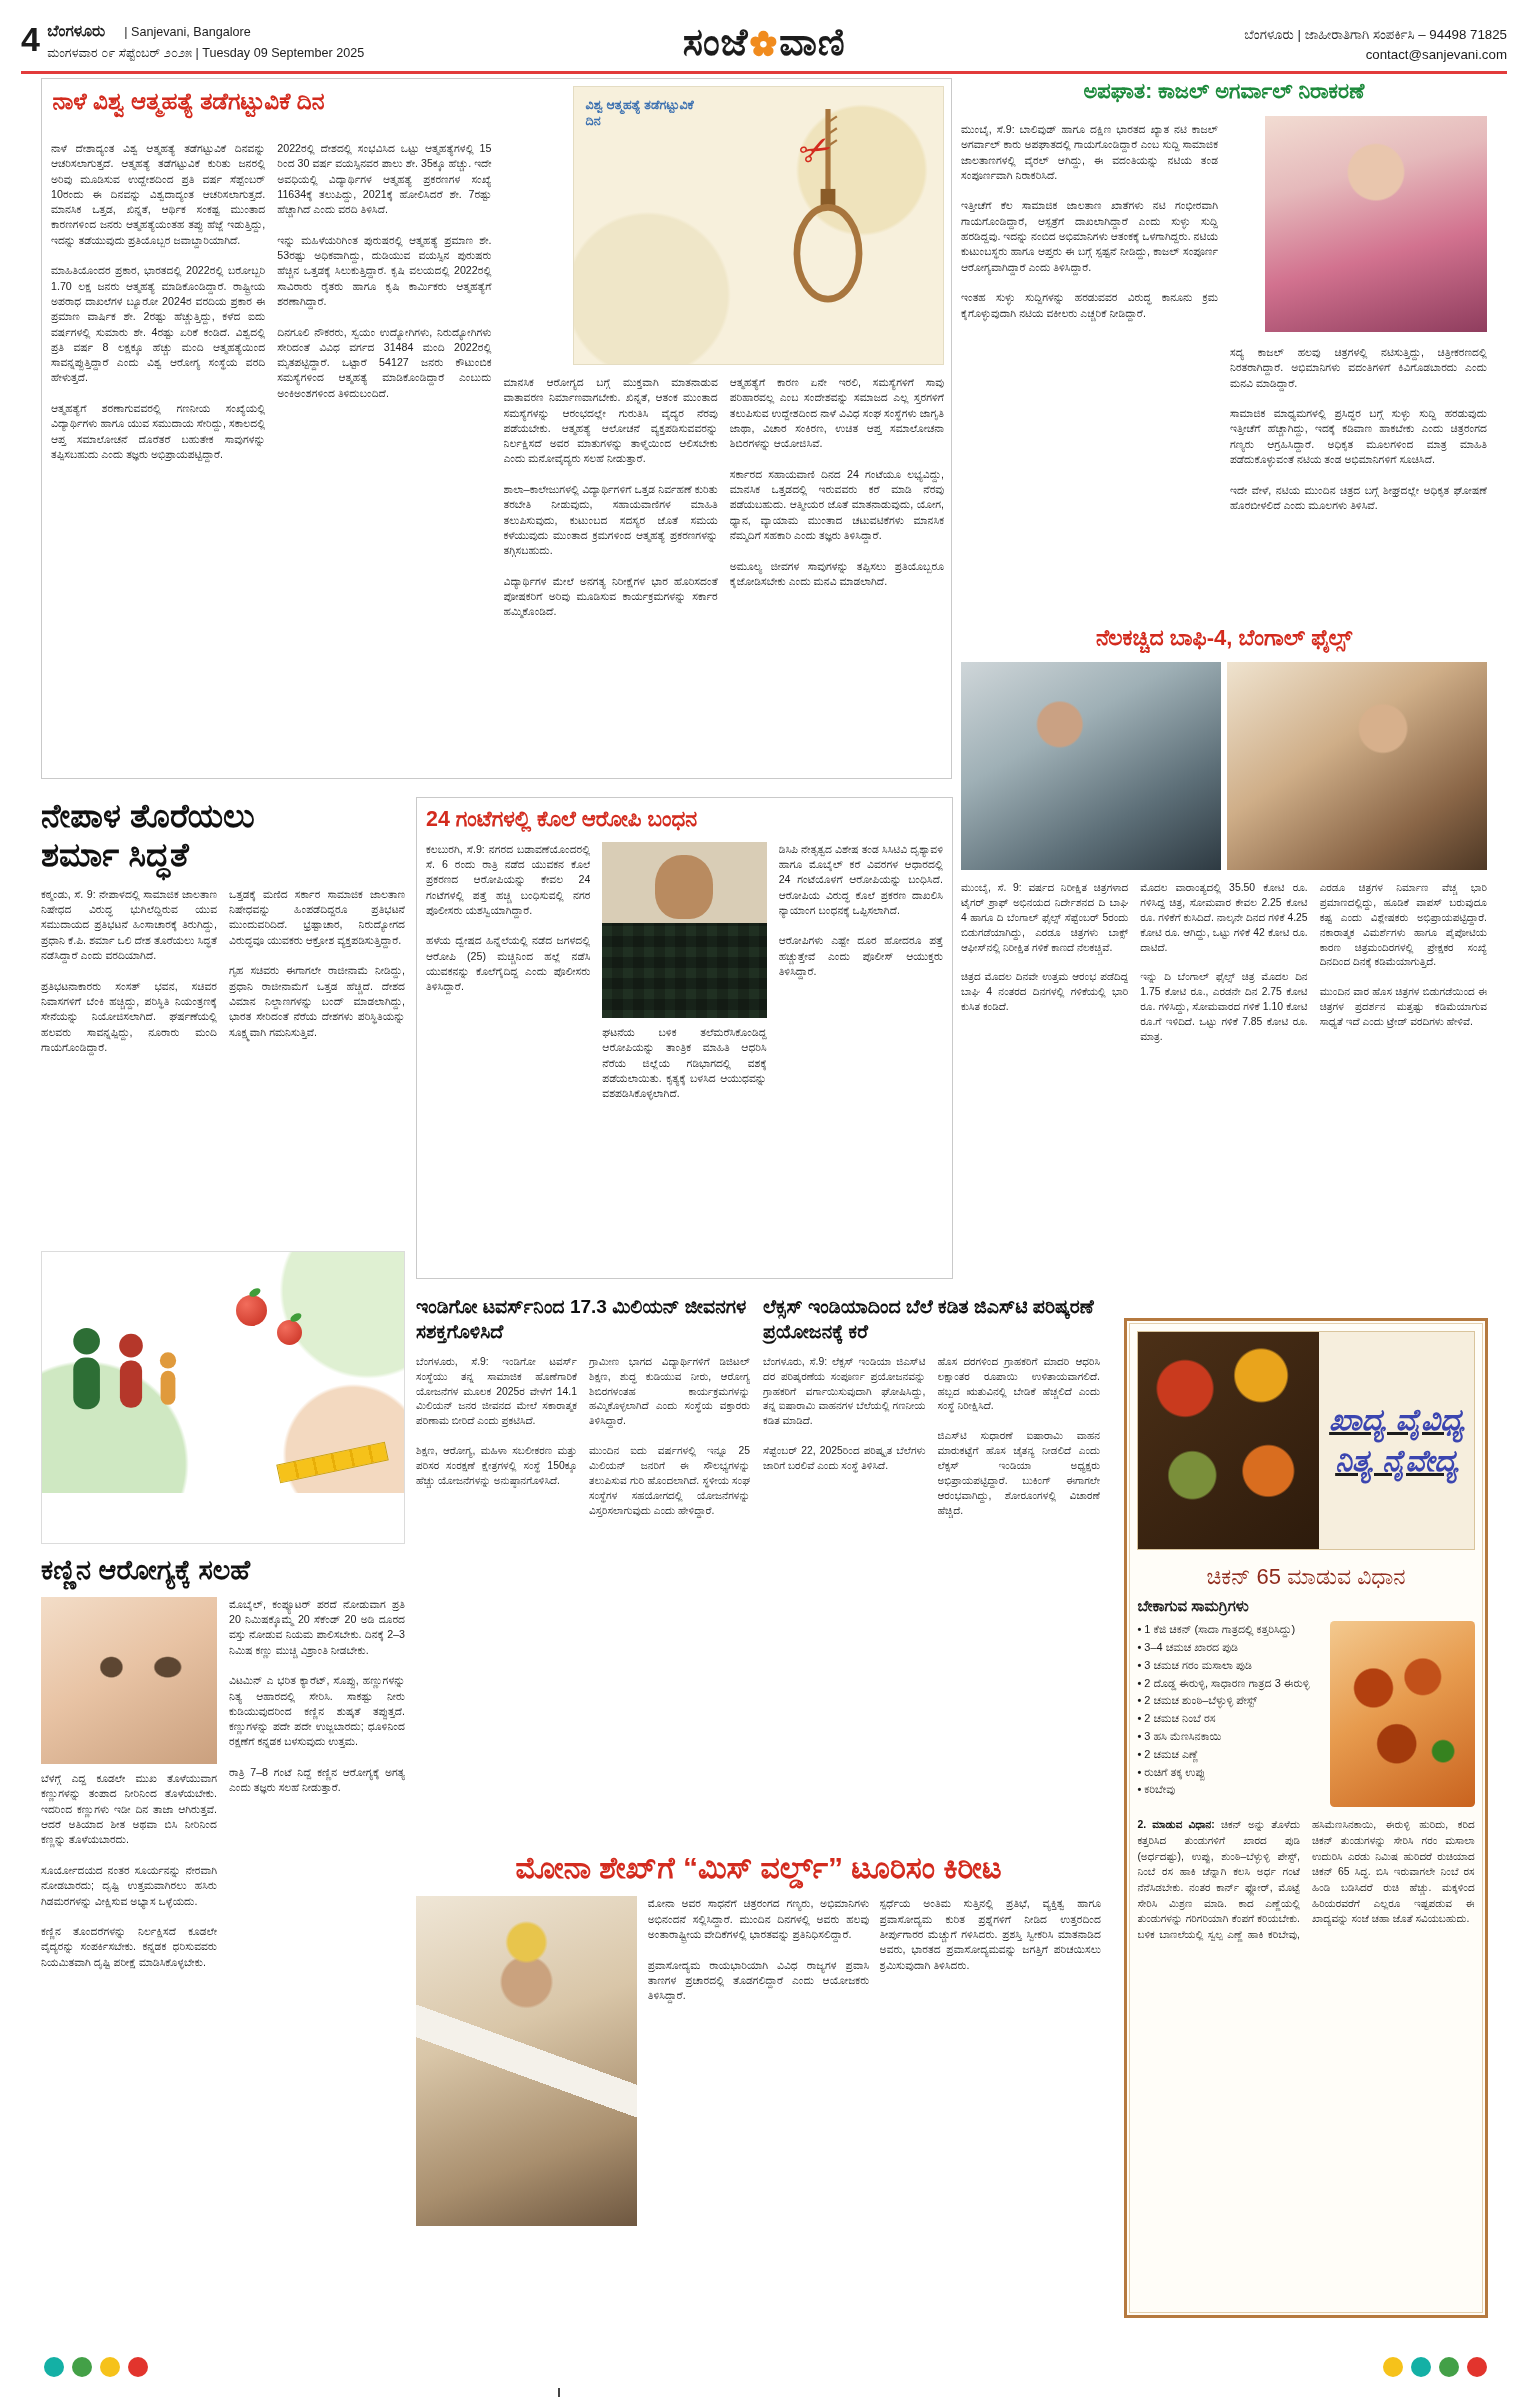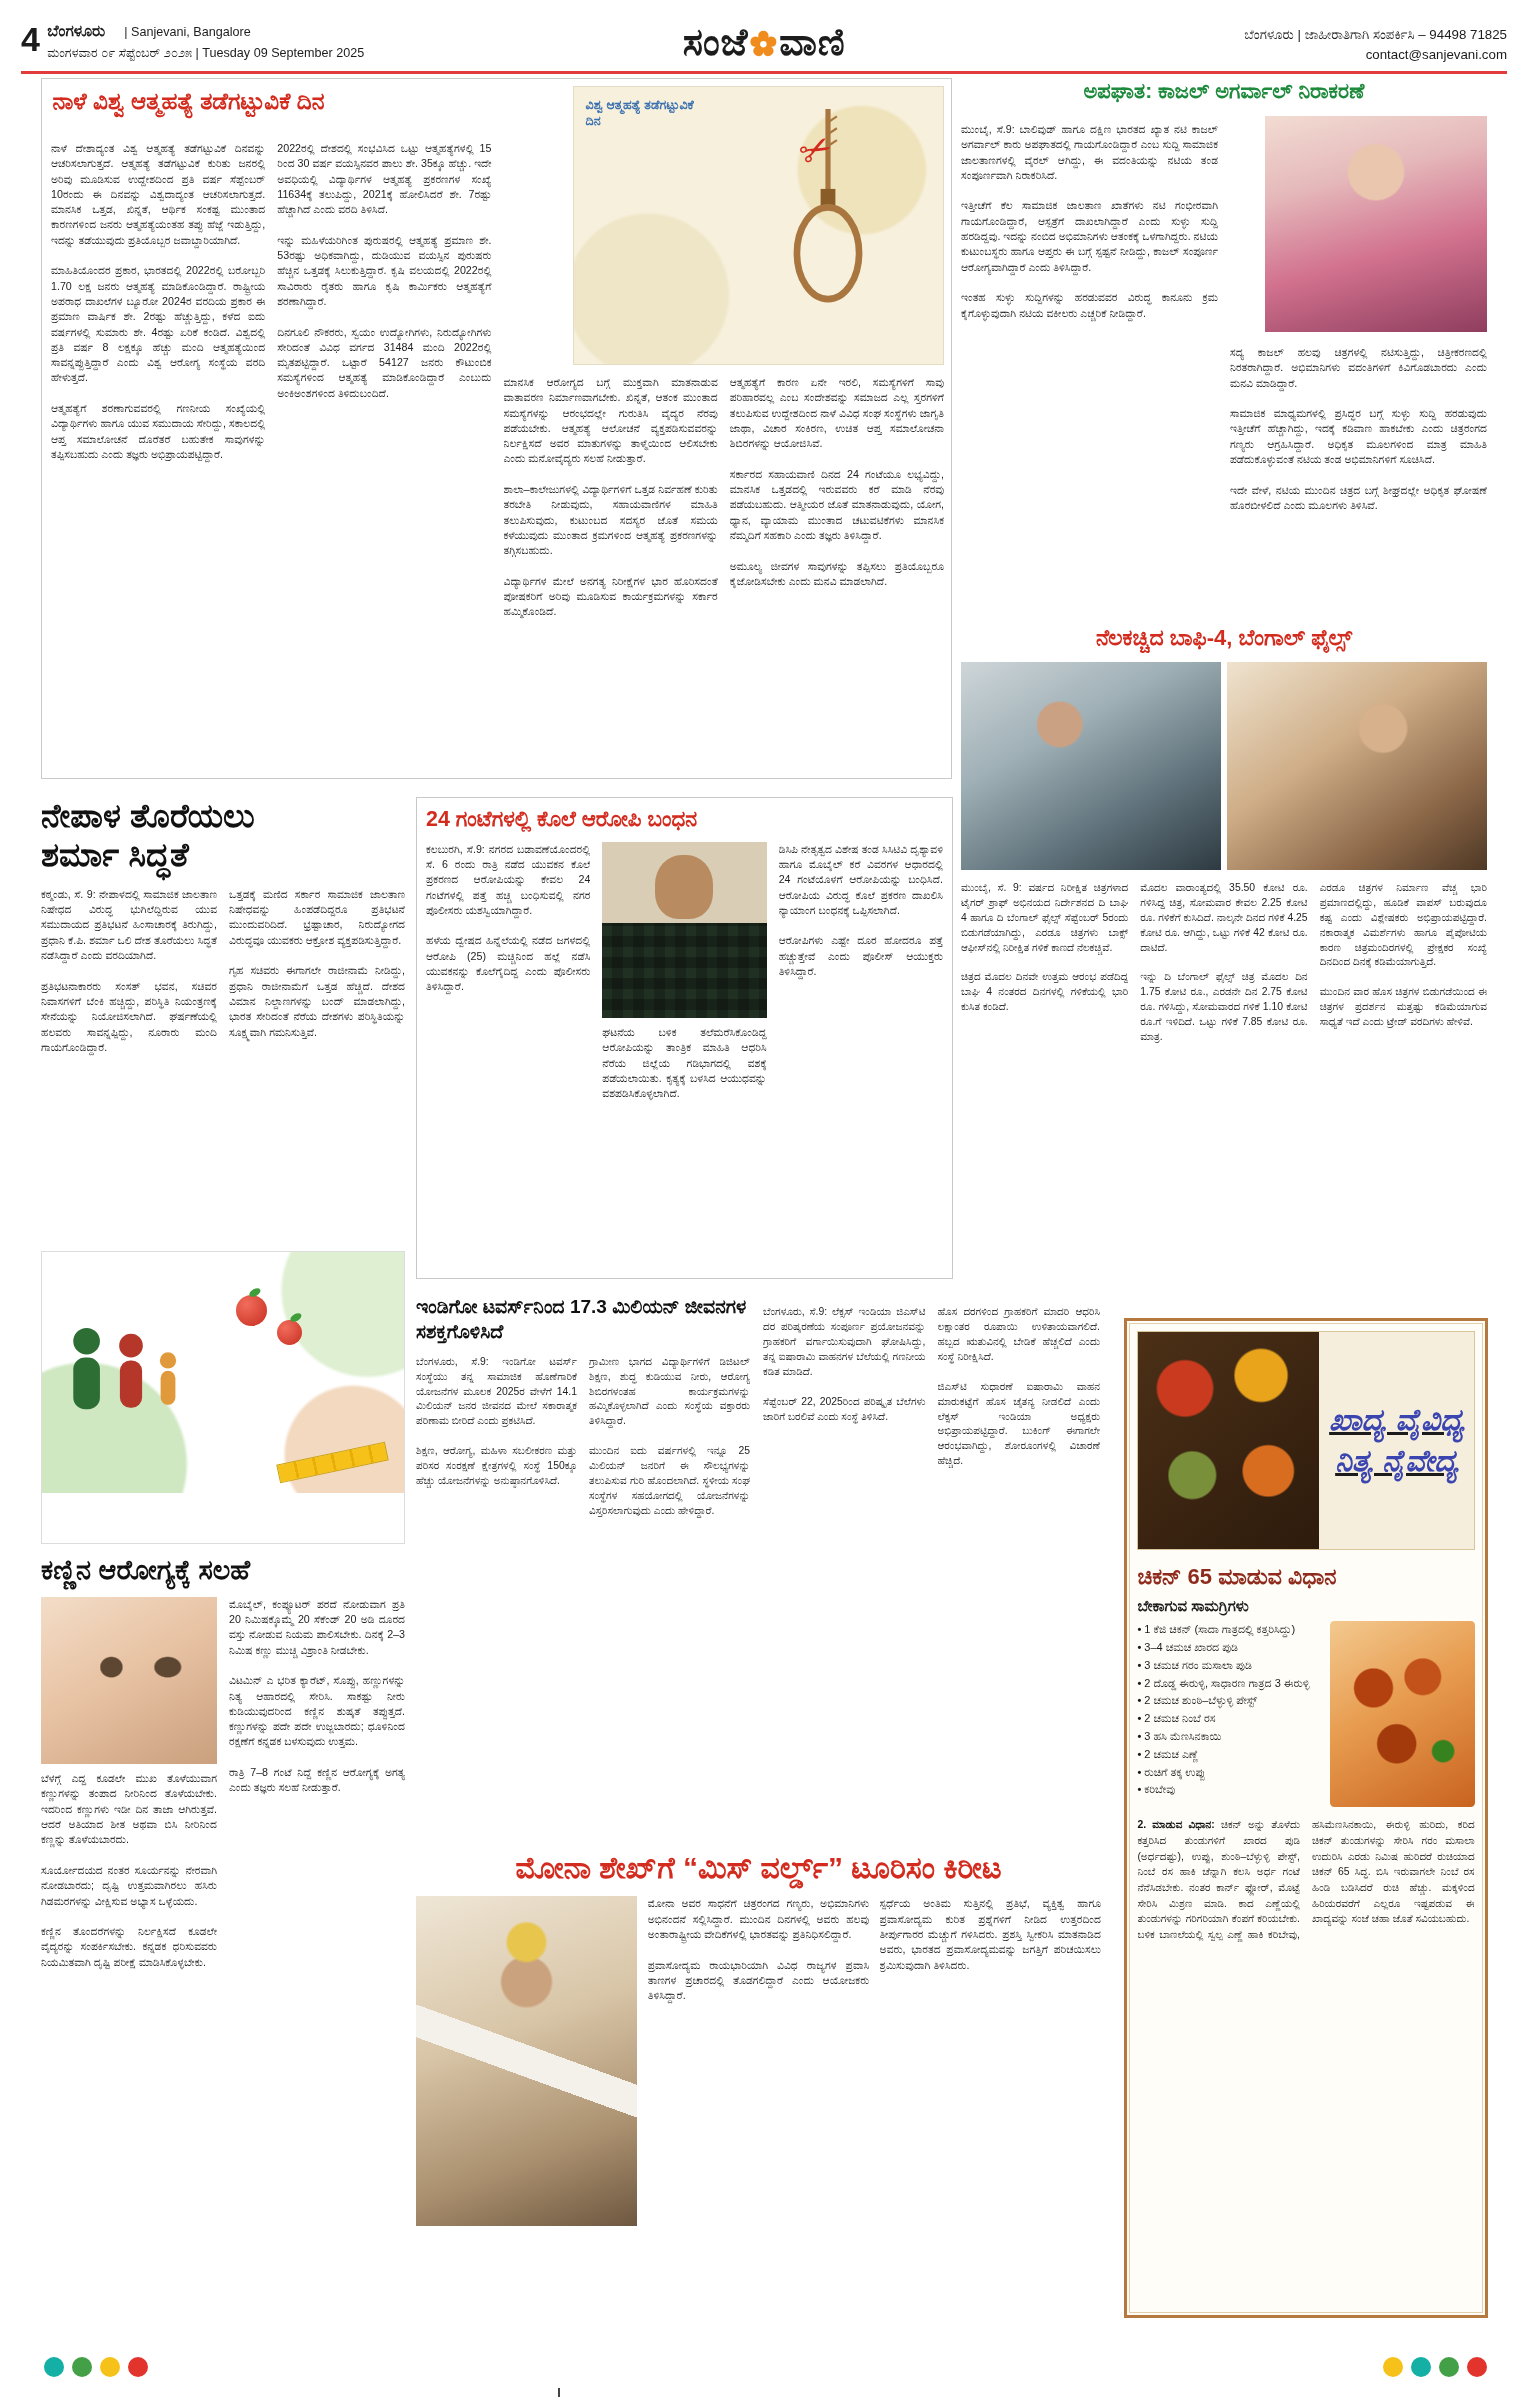--- a/index.html
+++ b/index.html
@@ -130,21 +130,21 @@
   .art-food{left:1124px;top:1318px;width:364px;height:1000px;border:3px solid #b5793f;outline:0.7px solid #e3cfae;outline-offset:-6.7px;padding:10.4px;background:#fffdf8;}
   .food-head{display:flex;height:219px;border:0.7px solid #d9c49c;text-decoration:underline;}
   .spices{width:54%;height:100%;background:
       radial-gradient(circle at 26% 26%, #c93a1e 0 13%, transparent 14%),
       radial-gradient(circle at 68% 20%, #e9a41c 0 12%, transparent 13%),
       radial-gradient(circle at 30% 66%, #7a8f3a 0 12%, transparent 13%),
       radial-gradient(circle at 72% 64%, #d96d1f 0 13%, transparent 14%),
       linear-gradient(140deg,#4c3017,#2d1b0c);}
   .food-title-panel{width:46%;background:#f6eedd;display:flex;flex-direction:column;align-items:center;justify-content:center;gap:6px;}
   .food-title{color:#3b45b0;font-size:30px;font-weight:bold;font-style:italic;font-family:"DejaVu Serif","Liberation Serif",serif;line-height:1.15;text-align:center;}
-  .recipe-title{font-size:22px;font-weight:bold;color:#8f2b1d;margin:13.3px 0 7.4px 0;}
+  .recipe-title{font-size:22px;font-weight:normal;color:#8f2b1d;margin:13.3px 0 7.4px 0;text-align:center;}
   .ing-title{font-size:15px;font-weight:bold;margin-bottom:6px;}
   .food-mid{display:flex;gap:9px;}
   .ing-list{width:56%;list-style:none;font-size:11px;line-height:1.62;}
   .ing-list li::before{content:"• ";font-weight:bold;}
   .chicken-photo{width:44%;height:186px;border-radius:4.4px;background:
       radial-gradient(circle at 30% 36%, #b3400f 0 12%, transparent 13%),
       radial-gradient(circle at 64% 30%, #c2511a 0 11%, transparent 12%),
       radial-gradient(circle at 46% 66%, #a33a0c 0 13%, transparent 14%),
       radial-gradient(circle at 78% 70%, #36821f 0 6%, transparent 7%),
       linear-gradient(150deg,#f3c98f 0%,#e79b4e 45%,#c9631f 100%);}
@@ -369,20 +369,21 @@
         </div>
       <div class="col">
           <div class="body-text">ಗ್ರಾಮೀಣ ಭಾಗದ ವಿದ್ಯಾರ್ಥಿಗಳಿಗೆ ಡಿಜಿಟಲ್ ಶಿಕ್ಷಣ, ಶುದ್ಧ ಕುಡಿಯುವ ನೀರು, ಆರೋಗ್ಯ ಶಿಬಿರಗಳಂತಹ ಕಾರ್ಯಕ್ರಮಗಳನ್ನು ಹಮ್ಮಿಕೊಳ್ಳಲಾಗಿದೆ ಎಂದು ಸಂಸ್ಥೆಯ ವಕ್ತಾರರು ತಿಳಿಸಿದ್ದಾರೆ.
 
 ಮುಂದಿನ ಐದು ವರ್ಷಗಳಲ್ಲಿ ಇನ್ನೂ 25 ಮಿಲಿಯನ್ ಜನರಿಗೆ ಈ ಸೌಲಭ್ಯಗಳನ್ನು ತಲುಪಿಸುವ ಗುರಿ ಹೊಂದಲಾಗಿದೆ. ಸ್ಥಳೀಯ ಸಂಘ ಸಂಸ್ಥೆಗಳ ಸಹಯೋಗದಲ್ಲಿ ಯೋಜನೆಗಳನ್ನು ವಿಸ್ತರಿಸಲಾಗುವುದು ಎಂದು ಹೇಳಿದ್ದಾರೆ.</div>
         </div>
     </div>
   </div>
 
   <div class="abs art-lexus">
+    <div class="biz-headline headline-black">ಲೆಕ್ಸಸ್ ಇಂಡಿಯಾದಿಂದ ಬೆಲೆ ಕಡಿತ ಜಿಎಸ್‌ಟಿ ಪರಿಷ್ಕರಣೆ ಪ್ರಯೋಜನಕ್ಕೆ ಕರೆ</div>
     <div class="cols biz-cols">
       <div class="col">
           <div class="body-text">ಬೆಂಗಳೂರು, ಸೆ.9: ಲೆಕ್ಸಸ್ ಇಂಡಿಯಾ ಜಿಎಸ್‌ಟಿ ದರ ಪರಿಷ್ಕರಣೆಯ ಸಂಪೂರ್ಣ ಪ್ರಯೋಜನವನ್ನು ಗ್ರಾಹಕರಿಗೆ ವರ್ಗಾಯಿಸುವುದಾಗಿ ಘೋಷಿಸಿದ್ದು, ತನ್ನ ಐಷಾರಾಮಿ ವಾಹನಗಳ ಬೆಲೆಯಲ್ಲಿ ಗಣನೀಯ ಕಡಿತ ಮಾಡಿದೆ.
 
 ಸೆಪ್ಟೆಂಬರ್ 22, 2025ರಿಂದ ಪರಿಷ್ಕೃತ ಬೆಲೆಗಳು ಜಾರಿಗೆ ಬರಲಿವೆ ಎಂದು ಸಂಸ್ಥೆ ತಿಳಿಸಿದೆ.</div>
         </div>
       <div class="col">
           <div class="body-text">ಹೊಸ ದರಗಳಿಂದ ಗ್ರಾಹಕರಿಗೆ ಮಾದರಿ ಆಧರಿಸಿ ಲಕ್ಷಾಂತರ ರೂಪಾಯಿ ಉಳಿತಾಯವಾಗಲಿದೆ. ಹಬ್ಬದ ಋತುವಿನಲ್ಲಿ ಬೇಡಿಕೆ ಹೆಚ್ಚಲಿದೆ ಎಂದು ಸಂಸ್ಥೆ ನಿರೀಕ್ಷಿಸಿದೆ.
 
 ಜಿಎಸ್‌ಟಿ ಸುಧಾರಣೆ ಐಷಾರಾಮಿ ವಾಹನ ಮಾರುಕಟ್ಟೆಗೆ ಹೊಸ ಚೈತನ್ಯ ನೀಡಲಿದೆ ಎಂದು ಲೆಕ್ಸಸ್ ಇಂಡಿಯಾ ಅಧ್ಯಕ್ಷರು ಅಭಿಪ್ರಾಯಪಟ್ಟಿದ್ದಾರೆ. ಬುಕಿಂಗ್ ಈಗಾಗಲೇ ಆರಂಭವಾಗಿದ್ದು, ಶೋರೂಂಗಳಲ್ಲಿ ವಿಚಾರಣೆ ಹೆಚ್ಚಿದೆ.</div>

